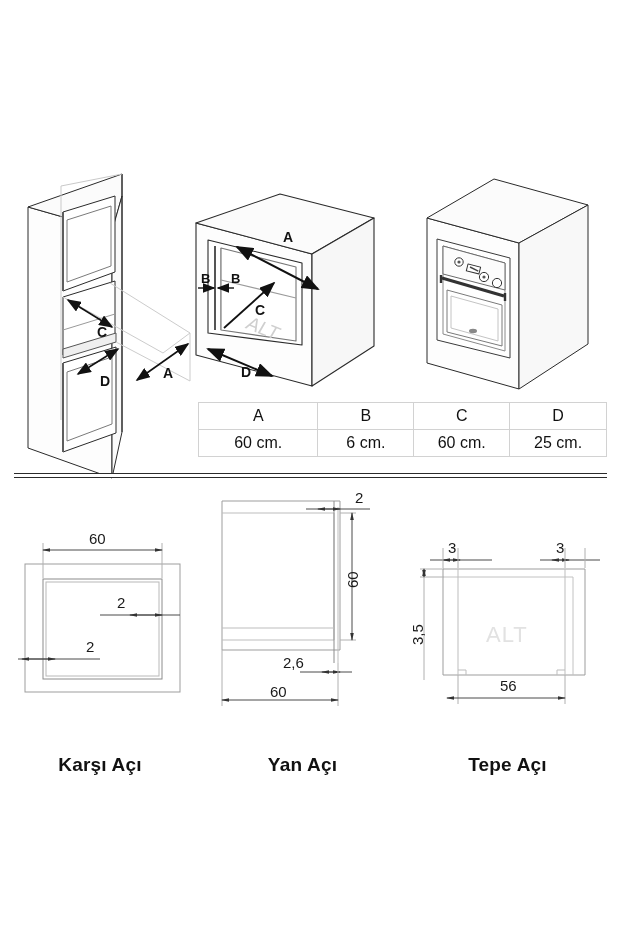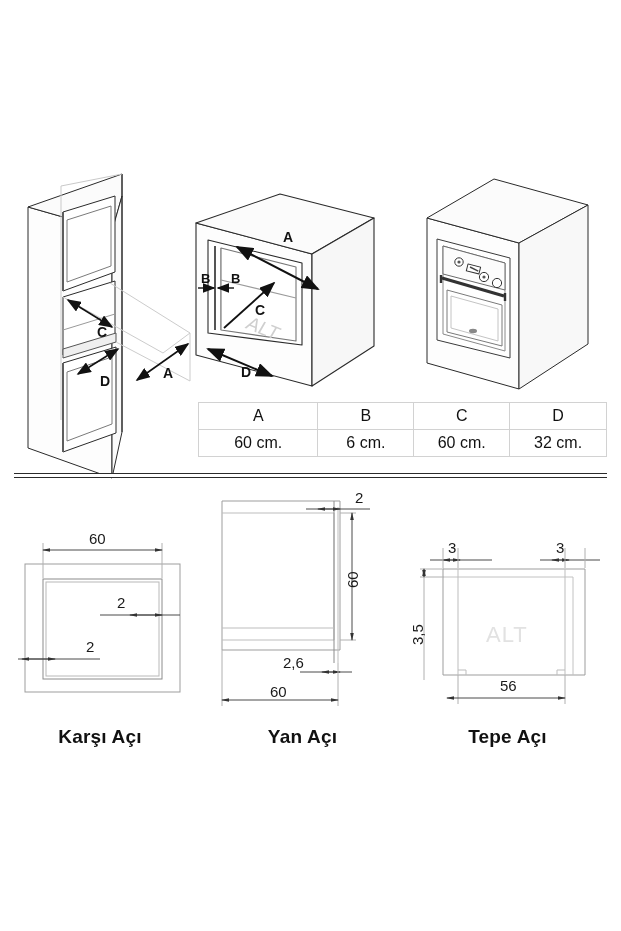--- a/index.html
+++ b/index.html
@@ -61,20 +61,21 @@
   }
   
   .caption {
     position: absolute;
     font-size: 19px;
     font-weight: bold;
     color: #111;
     text-align: center;
     letter-spacing: .2px;
     white-space: nowrap;
+    margin-top: 28px;
   }
   #cap-front { left: 10px;  top: 726px; width: 180px; }
   #cap-side  { left: 215px; top: 726px; width: 175px; }
   #cap-top   { left: 410px; top: 726px; width: 195px; }
 
   
   .lbl {
     position: absolute;
     font-size: 14px;
     font-weight: bold;
@@ -300,21 +301,21 @@
         <tr>
       <td class="c0">A</td>
       <td class="c1">B</td>
       <td class="c2">C</td>
       <td class="c3">D</td>
     </tr>
     <tr>
       <td class="c0">60 cm.</td>
       <td class="c1">6 cm.</td>
       <td class="c2">60 cm.</td>
-      <td class="c3">32 cm.</td>
+      <td class="c3">25 cm.</td>
     </tr>
   </tbody>
     </table>
 
   <div class="divider"></div>
 
   <div class="num" style="left:89px; top:530px;">60</div>
   <div class="num" style="left:117px; top:594px;">2</div>
   <div class="num" style="left:86px; top:638px;">2</div>
 

